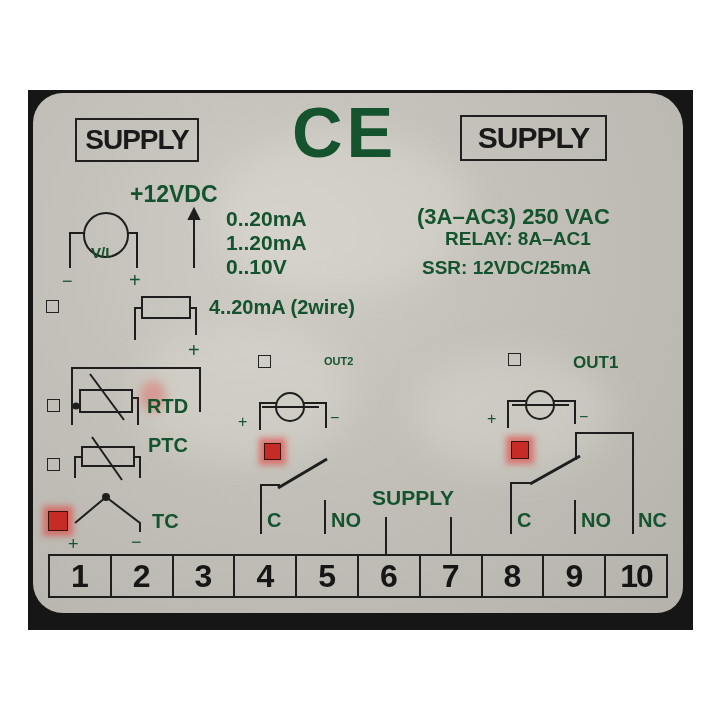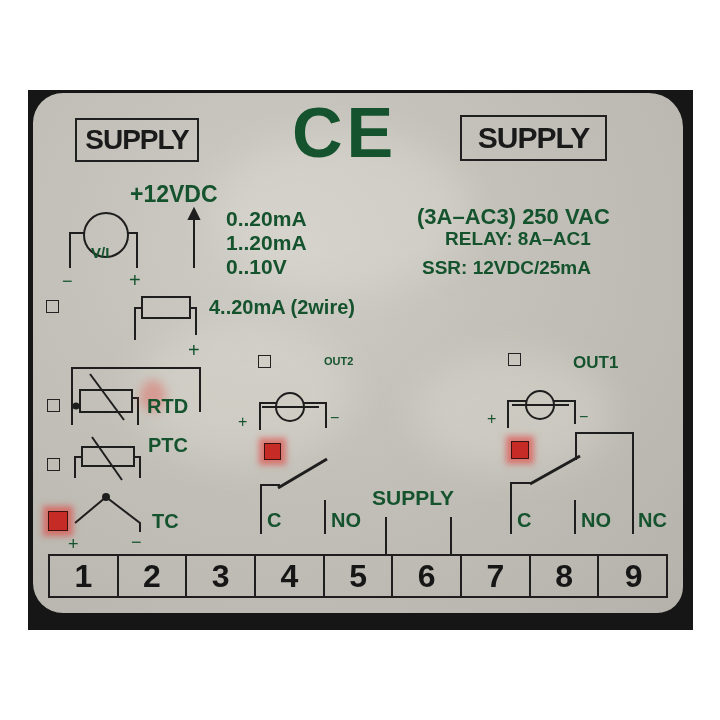--- a/index.html
+++ b/index.html
@@ -131,13 +131,14 @@
 <div class="terminals">
   <div class="term">1</div>
   <div class="term">2</div>
   <div class="term">3</div>
   <div class="term">4</div>
   <div class="term">5</div>
   <div class="term">6</div>
   <div class="term">7</div>
   <div class="term">8</div>
   <div class="term">9</div>
+  <div class="term">10</div>
 </div>
 
 </body></html>

